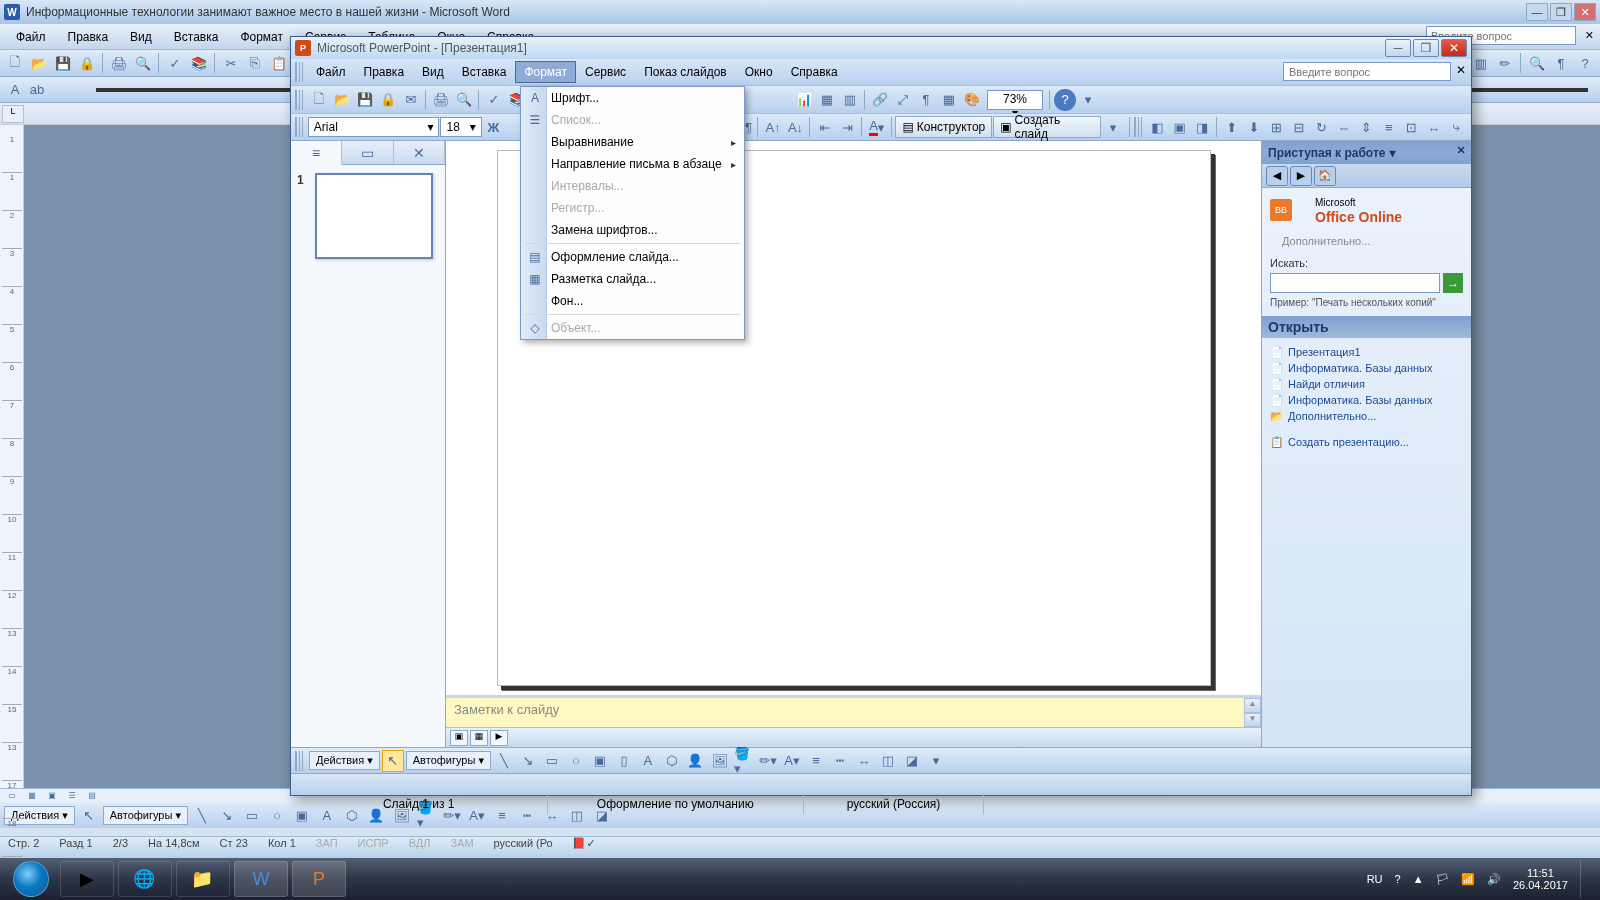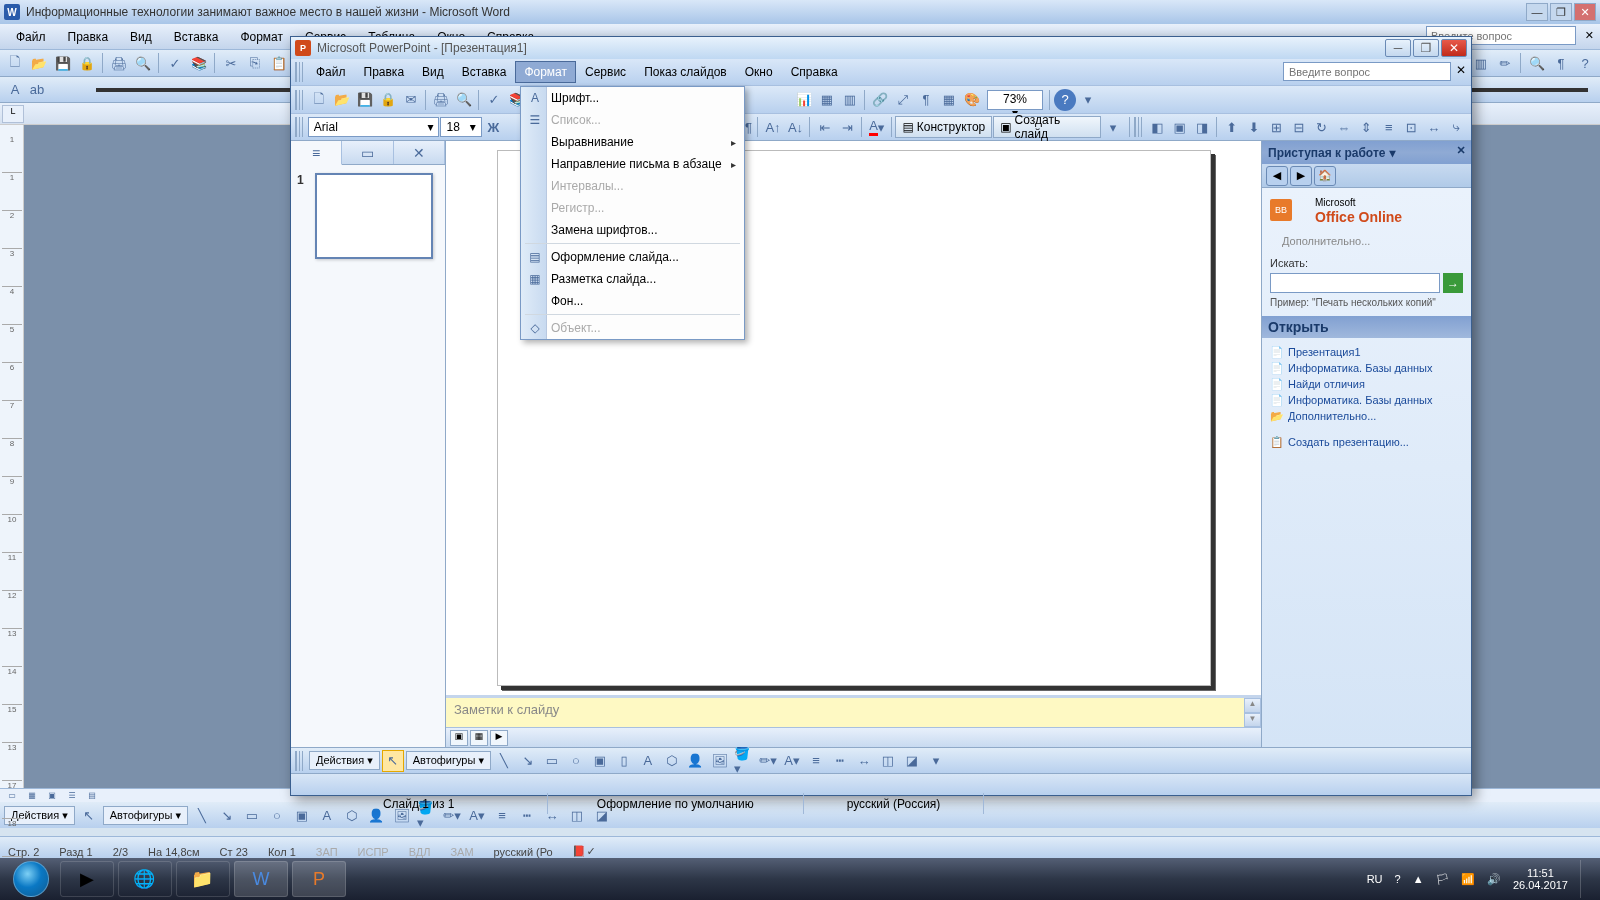--- a/index.html
+++ b/index.html
@@ -27,21 +27,21 @@
 .word-ruler-v { width: 24px; background: #eef4fb; border-right: 1px solid #ccc; position: relative; }
 .ruler-ticks-v { position: absolute; left: 2px; top: 10px; bottom: 10px; width: 20px; font-size: 8px; color: #666; }
 .ruler-ticks-v div { height: 38px; border-bottom: 1px solid #aaa; text-align: center; }
 .word-page { flex: 1; background: #7b90aa; display: flex; justify-content: center; padding-top: 8px; }
 .word-page-inner { width: 700px; background: #fff; box-shadow: 2px 2px 6px rgba(0,0,0,.3); height: 100%; }
 
 .word-footer { height: 48px; display: flex; flex-direction: column; }
 .word-footer-row { height: 14px; background: #e8f0fb; border-top: 1px solid #9db8d9; display: flex; align-items: center; font-size: 10px; padding: 0 4px; gap: 4px; }
 .word-drawbar { height: 26px; background: linear-gradient(#e0ecf8, #b8d0ee); display: flex; align-items: center; padding: 0 4px; gap: 3px; font-size: 11px; }
 .draw-dd { padding: 2px 6px; background: #e8f0fb; border: 1px solid #8fa9c8; cursor: pointer; }
-.word-statusbar { height: 22px; background: linear-gradient(#e0ecf8, #b8d0ee); display: flex; align-items: flex-end; padding: 0 8px; font-size: 11px; gap: 20px; border-top: 1px solid #9db8d9; }
+.word-statusbar { height: 22px; background: linear-gradient(#e0ecf8, #b8d0ee); display: flex; align-items: flex-start; padding: 0 8px; font-size: 11px; gap: 20px; border-top: 1px solid #9db8d9; }
 .status-cell { color: #444; }
 .status-cell.dim { color: #aaa; }
 
 
 .win-taskbar { height: 42px; background: linear-gradient(#545f75, #2d3647, #1a2030); display: flex; align-items: center; padding: 0 6px; gap: 4px; }
 .start-btn { width: 50px; height: 38px; display: flex; align-items: center; justify-content: center; cursor: pointer; }
 .start-orb { width: 36px; height: 36px; border-radius: 50%; background: radial-gradient(circle at 40% 35%, #7dd0f5, #0a78c4 45%, #0f5a90); border: 1px solid rgba(255,255,255,.3); position: relative; }
 .task-btn { width: 54px; height: 36px; border: 1px solid rgba(255,255,255,.15); border-radius: 3px; display: flex; align-items: center; justify-content: center; cursor: pointer; font-size: 18px; }
 .task-btn.active { background: rgba(255,255,255,.15); }
 .task-tray { margin-left: auto; display: flex; align-items: center; gap: 12px; color: #fff; font-size: 11px; padding-right: 6px; }

